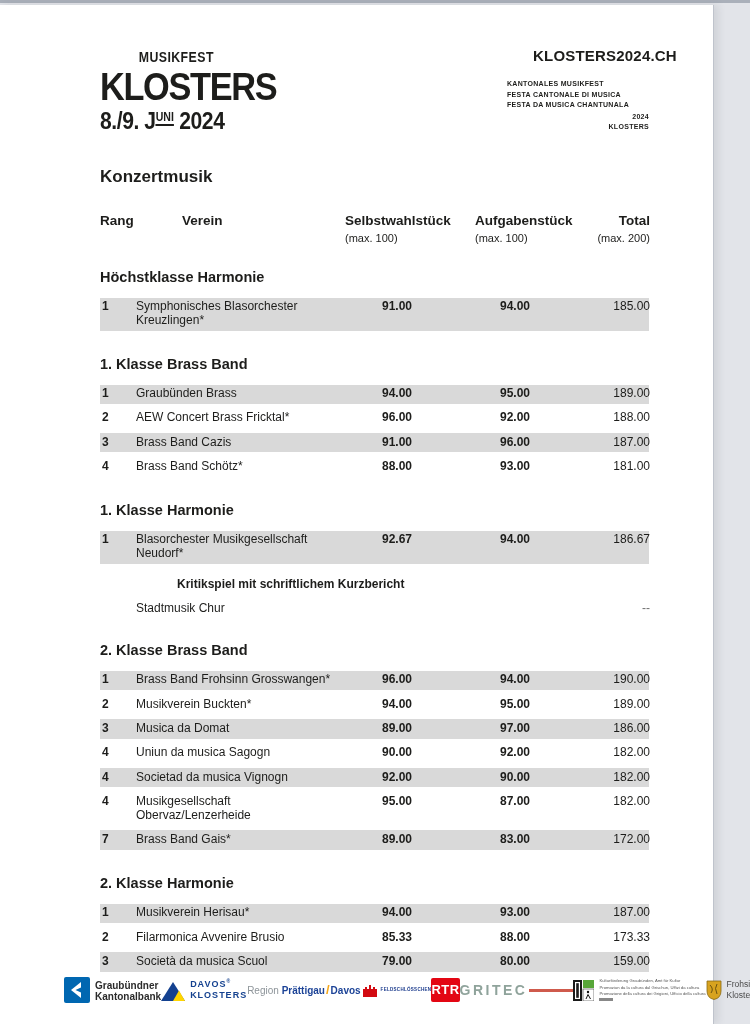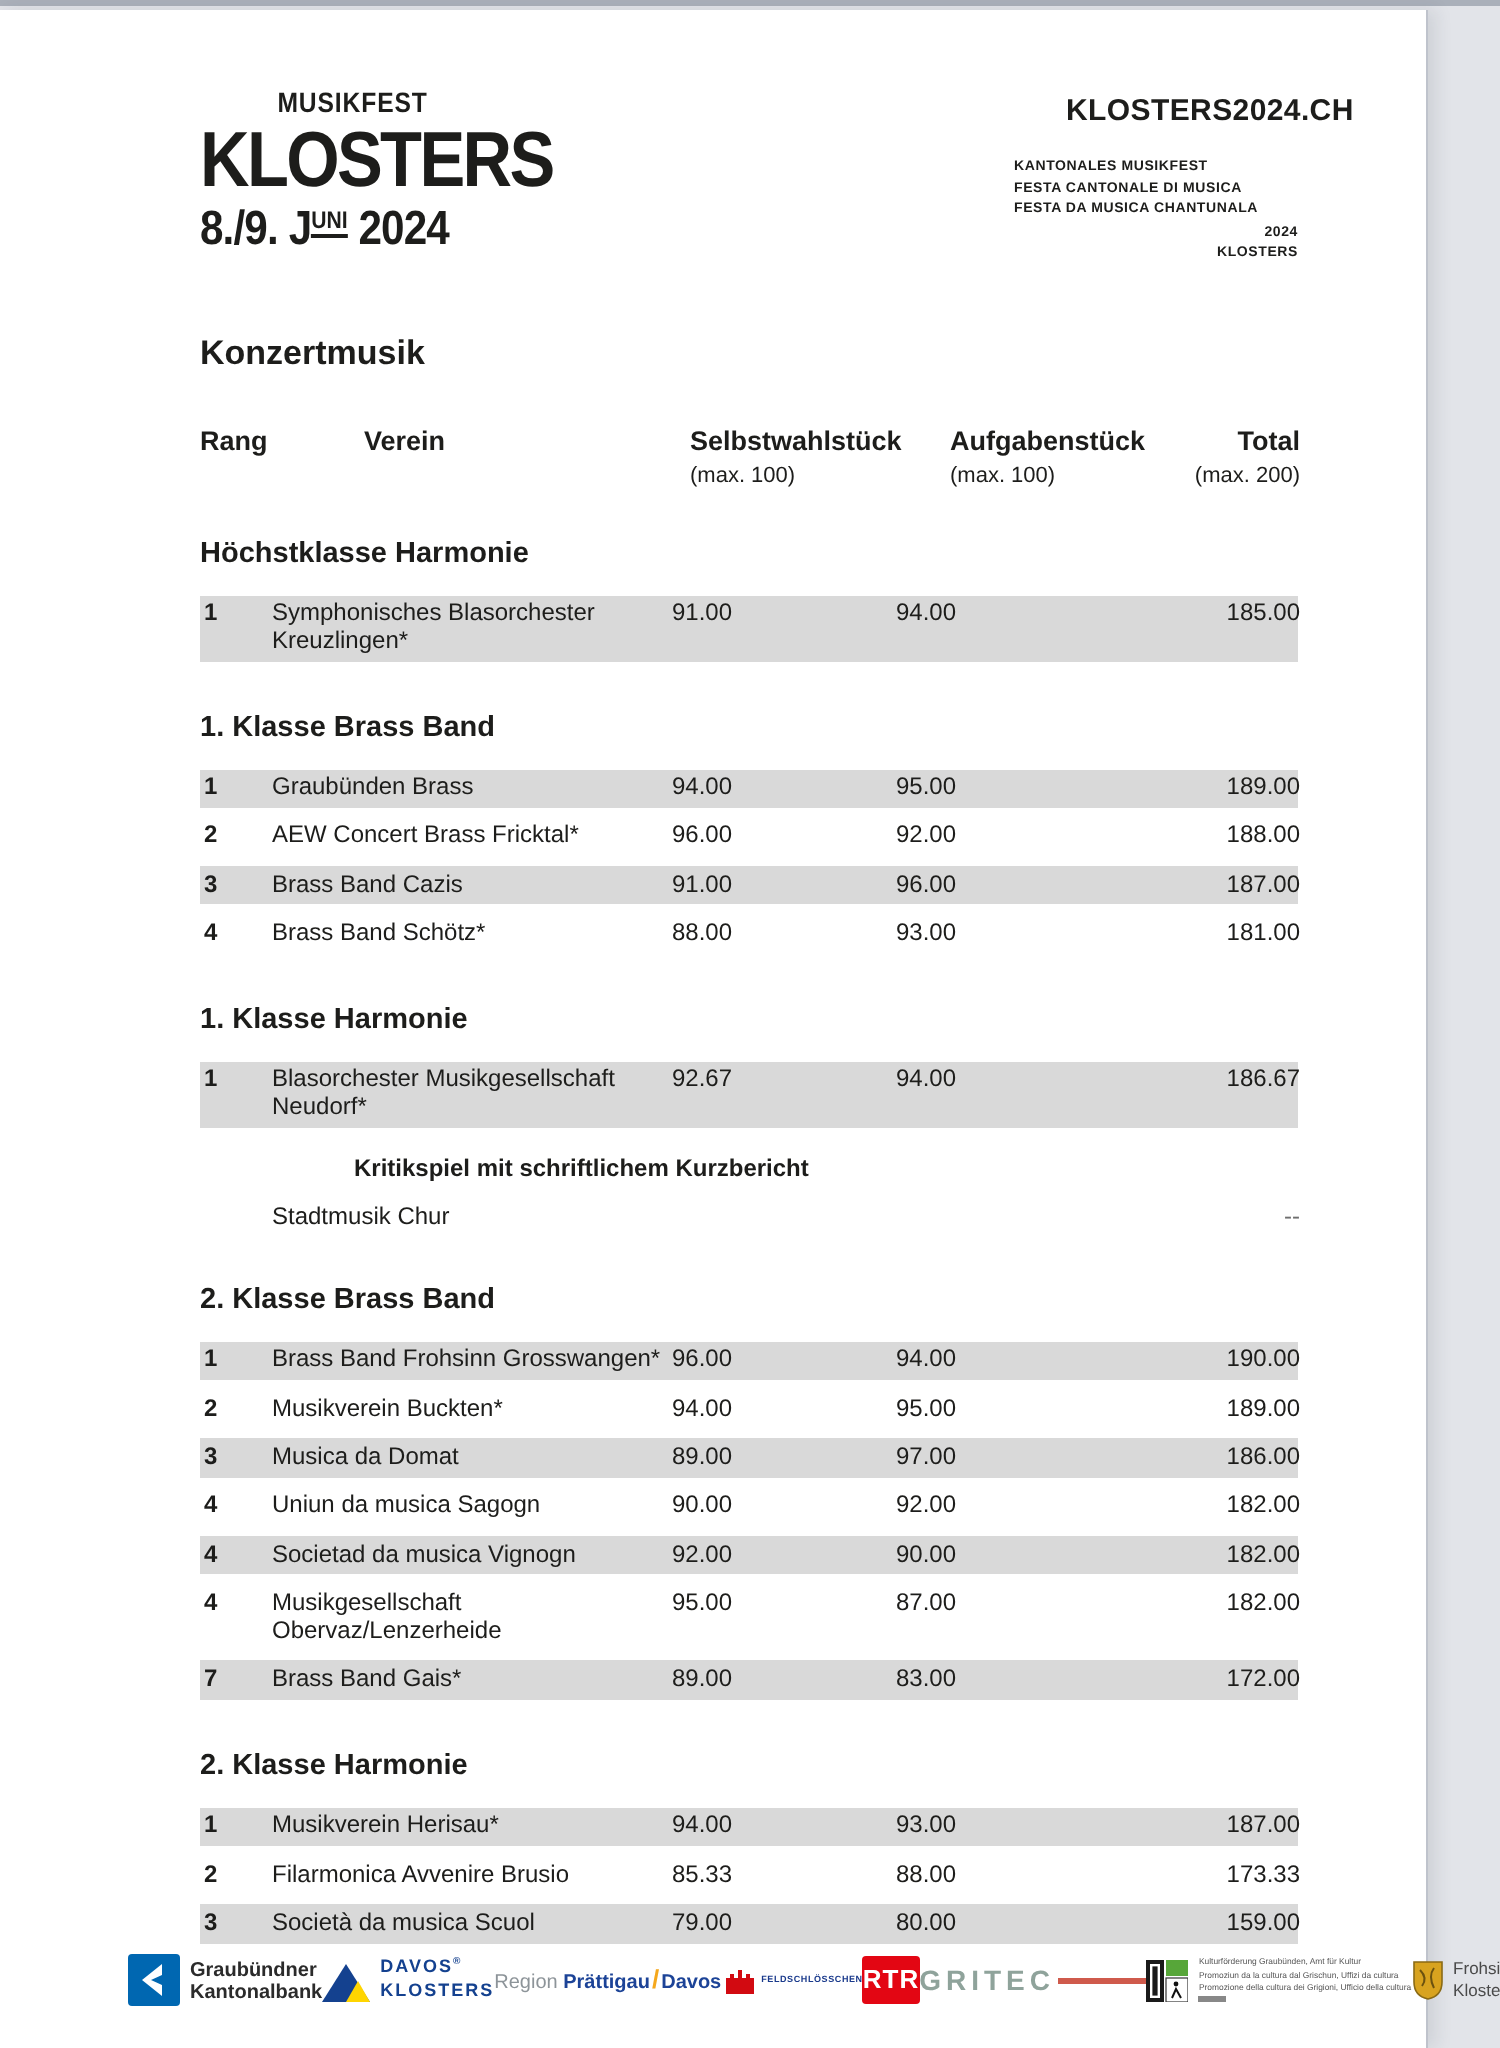--- a/index.html
+++ b/index.html
@@ -20,21 +20,21 @@
     position:absolute; top:5px; left:0;
     width:714px; height:1019px;
     background:#ffffff;
     border-right:1px solid #bfc3cc;
     box-shadow:4px 0 8px rgba(40,45,60,0.10);
     padding:34px 64px 50px 100px;
     display:flex; flex-direction:column;
   }
 
   
-  .hdr { display:flex; justify-content:space-between; align-items:center; }
+  .hdr { display:flex; justify-content:space-between; align-items:flex-end; }
   .logo { transform:scaleX(0.88); transform-origin:left top; line-height:1; }
   .logo-top { font-size:14px; font-weight:800; letter-spacing:.5px; margin-left:44px; margin-bottom:3px; }
   .logo-main { font-size:39px; font-weight:800; letter-spacing:-1.5px; }
   .logo-date { font-size:24px; font-weight:800; letter-spacing:-.5px; margin-top:3px; }
   .uni { font-size:12px; position:relative; top:-8px; border-bottom:2.5px solid #1d1d1b; padding-bottom:0; letter-spacing:0; }
   .hdr-right { width:142px; padding-top:8px; flex:none; }
   .website { font-size:15px; font-weight:800; letter-spacing:.2px; margin-left:26px; margin-bottom:15px; white-space:nowrap; }
   .sub-lines { font-size:7px; font-weight:700; letter-spacing:.3px; line-height:1.5; color:#1d1d1b; }
   .yearmark { font-size:7px; font-weight:700; letter-spacing:.3px; line-height:1.5; text-align:right; margin-top:1px; }
 
@@ -48,21 +48,21 @@
   .h-total { text-align:right; }
   .tsub { margin-top:4px; font-size:11px; color:#1d1d1b; }
   .sub-s1 { grid-column:3; padding-left:9px; }
   .sub-s2 { padding-left:27px; }
   .sub-total { text-align:right; }
 
   .sec-title { font-size:14.5px; font-weight:800; margin:25px 0 13px 0; }
   .trow { font-size:12px; padding:2.5px 0 3px 0; margin-bottom:5px; line-height:1.15; }
   .trow.shade { background:#d9d9d9; }
   .rc { font-weight:700; padding-left:2px; }
-  .v1,.v2 { text-align:left; padding-right:36px; }
+  .v1,.v2 { text-align:right; padding-right:36px;font-weight:bold; }
   .v3 { text-align:right; }
   .note { margin-top:13px; font-size:12px; }
   .note-title { font-weight:700; margin-bottom:8px;gap:41px; }
   .note-row { padding:2px 0; }
   .note-total { text-align:right; color:#6f6f6f; }
 
   
   .sponsors { margin-top:auto; display:flex; align-items:center; justify-content:space-between; width:586px; margin-left:-36px; }
   .sp { display:flex; align-items:flex-end; gap:5px; flex:none; }
   .sp-col { display:flex; flex-direction:row; align-items:center; gap:2px; }

